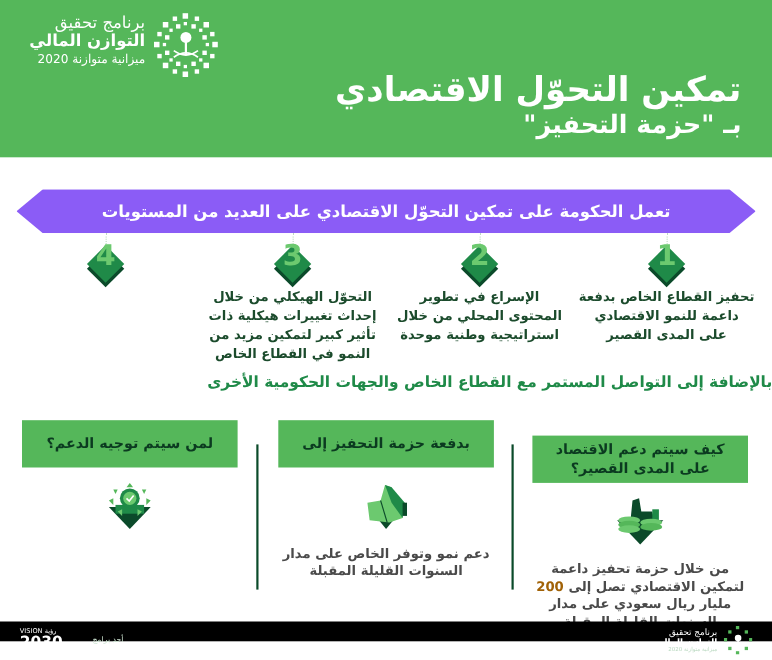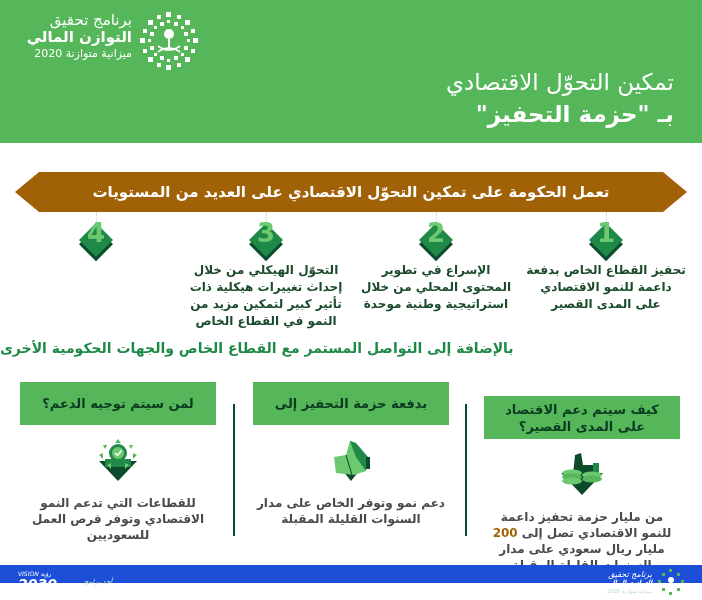--- a/index.html
+++ b/index.html
@@ -11,26 +11,26 @@
     background: #55b75a;
   }
   .logo-block { position: absolute; left: 18px; top: 8px; width: 200px; height: 62px; direction: ltr; }
   .logo-emblem { position: absolute; left: 120px; top: 2px; width: 62px; height: 62px; }
   .logo-text { position: absolute; right: 86px; top: 4px; text-align: right; color: #fff; direction: rtl; white-space: nowrap; }
   .logo-line1 { font-size: 15px; line-height: 17px; font-weight: normal; }
   .logo-line2 { font-size: 15px; line-height: 17px; font-weight: bold; }
   .logo-line3 { font-size: 11px; line-height: 16px; }
 
   .title-block { position: absolute; right: 28px; top: 66px; text-align: right; color: #fff; }
-  .title-line1 { font-size: 23px; line-height: 32px; font-weight: normal; }
+  .title-line1 { font-size: 31px; line-height: 32px; font-weight: bold; }
   .title-line2 { font-size: 23px; line-height: 32px; font-weight: bold; }
 
   .banner {
     position: absolute; left: 15px; top: 172px; width: 672px; height: 40px;
-    background: #a16207;
+    background: #8b5cf6;
     clip-path: polygon(0 50%, 24px 0, calc(100% - 24px) 0, 100% 50%, calc(100% - 24px) 100%, 24px 100%);
     display: flex; align-items: center; justify-content: center;
   }
   .banner-text { color: #fff; font-size: 15px; font-weight: bold; }
 
   .steps { position: absolute; left: 0; top: 212px; width: 702px; height: 120px; }
   .step { position: absolute; top: 0; width: 160px; text-align: center; }
   .step .connector { position: absolute; left: 50%; top: 0; width: 1px; height: 10px; border-left: 1px dotted #bcd9c0; }
   .diamond { position: relative; margin: 10px auto 0; width: 30px; height: 30px; }
   .diamond .d-shape {
@@ -38,36 +38,36 @@
     background: #1f8a48; transform: rotate(45deg);
     box-shadow: 3px 3px 0 #0b4a2a;
   }
   .diamond .d-num {
     position: absolute; left: 0; top: -6px; width: 30px; text-align: center;
     font-size: 26px; font-weight: bold; color: #6cc96f; line-height: 34px;
   }
   .step-text { margin-top: 10px; font-size: 12px; line-height: 17px; font-weight: bold; color: #1b4b2c; }
 
   .subheading {
-    position: absolute; left: 0; top: 340px; width: 702px; text-align: left;
+    position: absolute; left: 0; top: 340px; width: 702px; text-align: right;
     font-size: 14px; font-weight: bold; color: #1f8a48;
   }
 
   .col { position: absolute; top: 382px; width: 196px; height: 170px; text-align: center; }
   .col-header {
     background: #55b75a; height: 43px; display: flex; align-items: center; justify-content: center;
     color: #0b3a20; font-size: 13px; font-weight: bold; line-height: 17px; padding: 0 6px;
   }
   .col-icon { margin: 12px auto 0; width: 50px; height: 46px; }
   .col-text { margin-top: 8px; font-size: 12px; line-height: 16px; color: #4a4a4a; font-weight: bold; }
   .col-text .hl { color: #a16207; }
 
   .vsep { position: absolute; top: 404px; width: 2px; height: 132px; background: #0b4a2a; }
 
-  .footer { position: absolute; left: 0; top: 565px; width: 702px; height: 18px; background: #1d4ed8; font-style: italic; }
+  .footer { position: absolute; left: 0; top: 565px; width: 702px; height: 18px; background: #000000; }
   .footer-vision { position: absolute; left: 18px; top: 5px; color: #fff; direction: ltr; width: 40px; }
   .footer-vision .v1 { font-size: 6px; line-height: 7px; }
   .footer-vision .v2 { font-size: 14px; font-weight: bold; line-height: 14px; }
   .footer-vision .v3 { font-size: 4px; line-height: 5px; }
   .footer-tag { position: absolute; left: 84px; top: 13px; font-size: 7px; color: #cfe6d3; }
   .footer-logo { position: absolute; right: 18px; top: 4px; width: 120px; height: 28px; direction: ltr; }
   .footer-logo .fl-emblem { position: absolute; right: 0; top: 0; width: 26px; height: 26px; }
   .footer-logo .fl-text { position: absolute; right: 32px; top: 1px; text-align: right; color: #fff; direction: rtl; white-space: nowrap; }
   .fl-text .a { font-size: 8px; line-height: 9px; }
   .fl-text .b { font-size: 8px; line-height: 9px; font-weight: bold; }
@@ -176,21 +176,21 @@
     <path d="M4 22 L25 44 L46 22 Z" fill="#0b4a2a"></path>
     <path d="M18 4 L24 2 L26 14 L36 14 L38 24 L16 24 Z" fill="#0b4a2a"></path>
     <rect x="36" y="12" width="6" height="10" fill="#1f8a48"></rect>
     <ellipse cx="15" cy="22" rx="10" ry="3.5" fill="#6cc96f"></ellipse>
     <ellipse cx="15" cy="26" rx="10" ry="3.5" fill="#55b75a"></ellipse>
     <ellipse cx="15" cy="30" rx="10" ry="3.5" fill="#6cc96f"></ellipse>
     <ellipse cx="35" cy="24" rx="10" ry="3.5" fill="#6cc96f"></ellipse>
     <ellipse cx="35" cy="28" rx="10" ry="3.5" fill="#55b75a"></ellipse>
   </svg>
   <div class="col-text">
-    <span>من مليار حزمة تحفيز داعمة للنمو الاقتصادي تصل إلى </span><span class="hl">200</span><span> مليار ريال سعودي على مدار السنوات القليلة المقبلة</span>
+    <span>من خلال حزمة تحفيز داعمة لتمكين الاقتصادي تصل إلى </span><span class="hl">200</span><span> مليار ريال سعودي على مدار السنوات القليلة المقبلة</span>
   </div>
 </div>
 
 <div class="vsep" style="left:465px;"></div>
 
 <div class="col" style="left:253px;">
   <div class="col-header">بدفعة حزمة التحفيز إلى</div>
   <svg class="col-icon" viewBox="0 0 50 46">
     <path d="M12 28 L25 44 L38 28 Z" fill="#0b4a2a"></path>
     <path d="M8 20 L20 18 L24 4 L30 6 L30 18 L40 22 L40 34 L28 38 L10 36 Z" fill="#6cc96f"></path>
@@ -212,21 +212,20 @@
     <circle cx="25" cy="16" r="6" fill="#6cc96f"></circle>
     <path d="M22 16 L24.5 18.5 L28.5 13.5" stroke="#fff" stroke-width="1.5" fill="none"></path>
     <path d="M25 2 L22 6 L28 6 Z" fill="#55b75a"></path>
     <path d="M10 8 L14 8 L12 12 Z" fill="#55b75a"></path>
     <path d="M40 8 L36 8 L38 12 Z" fill="#55b75a"></path>
     <path d="M6 18 L10 16 L10 22 Z" fill="#55b75a"></path>
     <path d="M44 18 L40 16 L40 22 Z" fill="#55b75a"></path>
     <path d="M14 28 L18 26 L18 32 Z" fill="#6cc96f"></path>
     <path d="M36 28 L32 26 L32 32 Z" fill="#6cc96f"></path>
   </svg>
-  <div class="col-text">للقطاعات التي تدعم النمو الاقتصادي وتوفر فرص العمل للسعوديين</div>
 </div>
 
 <div class="footer">
   <div class="footer-vision">
     <div class="v1">VISION رؤية</div>
     <div class="v2">2030</div>
     <div class="v3">KINGDOM OF SAUDI ARABIA</div>
   </div>
   <div class="footer-tag">أحد برامج</div>
   <div class="footer-logo">

